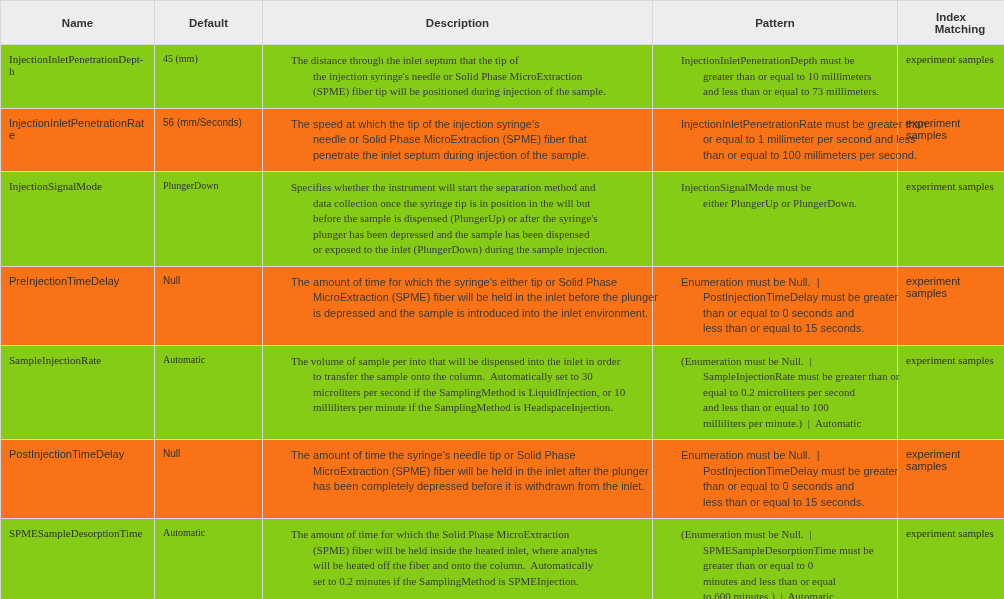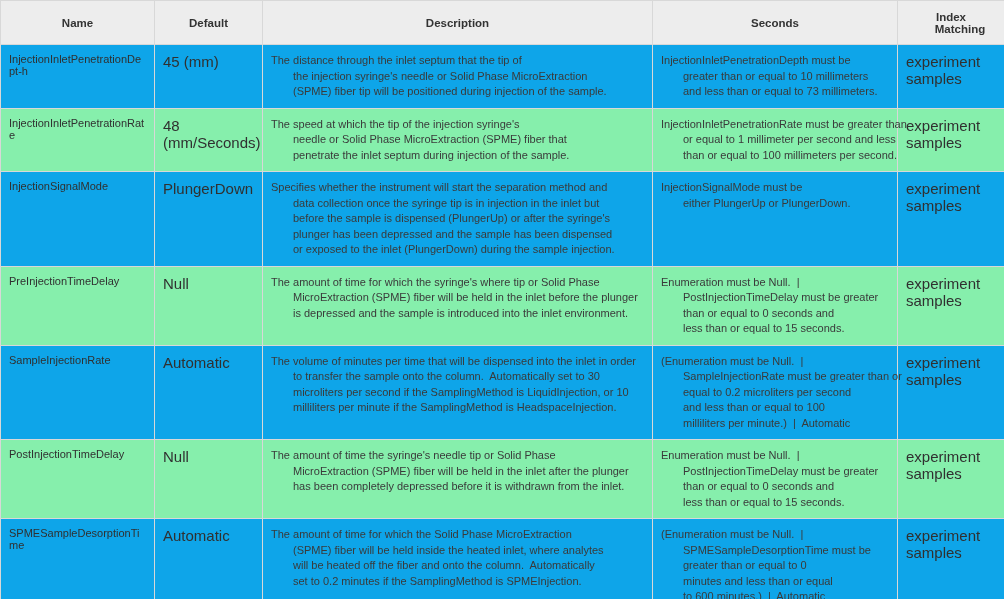--- a/index.html
+++ b/index.html
@@ -42,50 +42,51 @@
     padding-top: 7px;
     padding-bottom: 7px;
   }
   
   col.c-name    { width: 154px; }
   col.c-default { width: 108px; }
   col.c-desc    { width: 390px; }
   col.c-pattern { width: 245px; }
   col.c-index   { width: 107px; }
 
-  tbody tr.odd td { background: #0ea5e9; }
-  tbody tr.even td { background: #86efac; }
+  tbody tr.odd td { background: #84cc16; font-family: Liberation Serif, serif; }
+  tbody tr.even td { background: #f97316; }
 
   td.cell-name {
     font-size: 11px;
     color: #303030;
     word-wrap: break-word;
     overflow-wrap: anywhere;
     padding-left: 8px;
   }
   td.cell-default {
-    font-size: 15px;
+    font-size: 10px;
     color: #303030;
   }
   td.cell-desc, td.cell-pattern {
     font-size: 11px;
     color: #3a3a3a;
     line-height: 15.5px;
   }
   td.cell-index {
-    font-size: 15px;
+    font-size: 11px;
     color: #303030;
   }
   
   .wrapblock {
     display: block;
   }
   .wrapblock .ln {
     display: block;
     white-space: pre;
+    margin-left: 20px;
   }
   .wrapblock .ln.ind {
     padding-left: 22px;
   }
   th .th-label {
     display: block;
   }
   th.th-index .th-label.l2 {
     padding-left: 18px;
   }
@@ -109,21 +110,21 @@
         <th>
           <span class="th-label">Name</span>
         </th>
         <th>
           <span class="th-label">Default</span>
         </th>
         <th>
           <span class="th-label">Description</span>
         </th>
         <th>
-          <span class="th-label">Seconds</span>
+          <span class="th-label">Pattern</span>
         </th>
         <th class="th-index">
           <span class="th-label l1">Index</span>
           <span class="th-label l2">Matching</span>
         </th>
       </tr>
     </thead>
     <tbody>
 
       <tr class="odd">
@@ -141,21 +142,21 @@
             <span class="ln">InjectionInletPenetrationDepth must be</span>
             <span class="ln ind">greater than or equal to 10 millimeters</span>
             <span class="ln ind">and less than or equal to 73 millimeters.</span>
           </span>
         </td>
         <td class="cell-index mid">experiment samples</td>
       </tr>
 
       <tr class="even">
         <td class="cell-name mid">InjectionInletPenetrationRate</td>
-        <td class="cell-default mid">48 (mm/Seconds)</td>
+        <td class="cell-default mid">56 (mm/Seconds)</td>
         <td class="cell-desc mid">
           <span class="wrapblock">
             <span class="ln">The speed at which the tip of the injection syringe's</span>
             <span class="ln ind">needle or Solid Phase MicroExtraction (SPME) fiber that</span>
             <span class="ln ind">penetrate the inlet septum during injection of the sample.</span>
           </span>
         </td>
         <td class="cell-pattern mid">
           <span class="wrapblock">
             <span class="ln">InjectionInletPenetrationRate must be greater than</span>
@@ -165,62 +166,62 @@
         </td>
         <td class="cell-index mid">experiment samples</td>
       </tr>
 
       <tr class="odd">
         <td class="cell-name mid">InjectionSignalMode</td>
         <td class="cell-default mid">PlungerDown</td>
         <td class="cell-desc mid">
           <span class="wrapblock">
             <span class="ln">Specifies whether the instrument will start the separation method and</span>
-            <span class="ln ind">data collection once the syringe tip is in injection in the inlet but</span>
+            <span class="ln ind">data collection once the syringe tip is in position in the will but</span>
             <span class="ln ind">before the sample is dispensed (PlungerUp) or after the syringe's</span>
             <span class="ln ind">plunger has been depressed and the sample has been dispensed</span>
             <span class="ln ind">or exposed to the inlet (PlungerDown) during the sample injection.</span>
           </span>
         </td>
         <td class="cell-pattern mid">
           <span class="wrapblock">
             <span class="ln">InjectionSignalMode must be</span>
             <span class="ln ind">either PlungerUp or PlungerDown.</span>
           </span>
         </td>
         <td class="cell-index mid">experiment samples</td>
       </tr>
 
       <tr class="even">
         <td class="cell-name mid">PreInjectionTimeDelay</td>
         <td class="cell-default mid">Null</td>
         <td class="cell-desc mid">
           <span class="wrapblock">
-            <span class="ln">The amount of time for which the syringe's where tip or Solid Phase</span>
+            <span class="ln">The amount of time for which the syringe's either tip or Solid Phase</span>
             <span class="ln ind">MicroExtraction (SPME) fiber will be held in the inlet before the plunger</span>
             <span class="ln ind">is depressed and the sample is introduced into the inlet environment.</span>
           </span>
         </td>
         <td class="cell-pattern mid">
           <span class="wrapblock">
             <span class="ln">Enumeration must be Null.  |</span>
             <span class="ln ind">PostInjectionTimeDelay must be greater</span>
             <span class="ln ind">than or equal to 0 seconds and</span>
             <span class="ln ind">less than or equal to 15 seconds.</span>
           </span>
         </td>
         <td class="cell-index mid">experiment samples</td>
       </tr>
 
       <tr class="odd">
         <td class="cell-name mid">SampleInjectionRate</td>
         <td class="cell-default mid">Automatic</td>
         <td class="cell-desc mid">
           <span class="wrapblock">
-            <span class="ln">The volume of minutes per time that will be dispensed into the inlet in order</span>
+            <span class="ln">The volume of sample per into that will be dispensed into the inlet in order</span>
             <span class="ln ind">to transfer the sample onto the column.  Automatically set to 30</span>
             <span class="ln ind">microliters per second if the SamplingMethod is LiquidInjection, or 10</span>
             <span class="ln ind">milliliters per minute if the SamplingMethod is HeadspaceInjection.</span>
           </span>
         </td>
         <td class="cell-pattern mid">
           <span class="wrapblock">
             <span class="ln">(Enumeration must be Null.  |</span>
             <span class="ln ind">SampleInjectionRate must be greater than or</span>
             <span class="ln ind">equal to 0.2 microliters per second</span>

